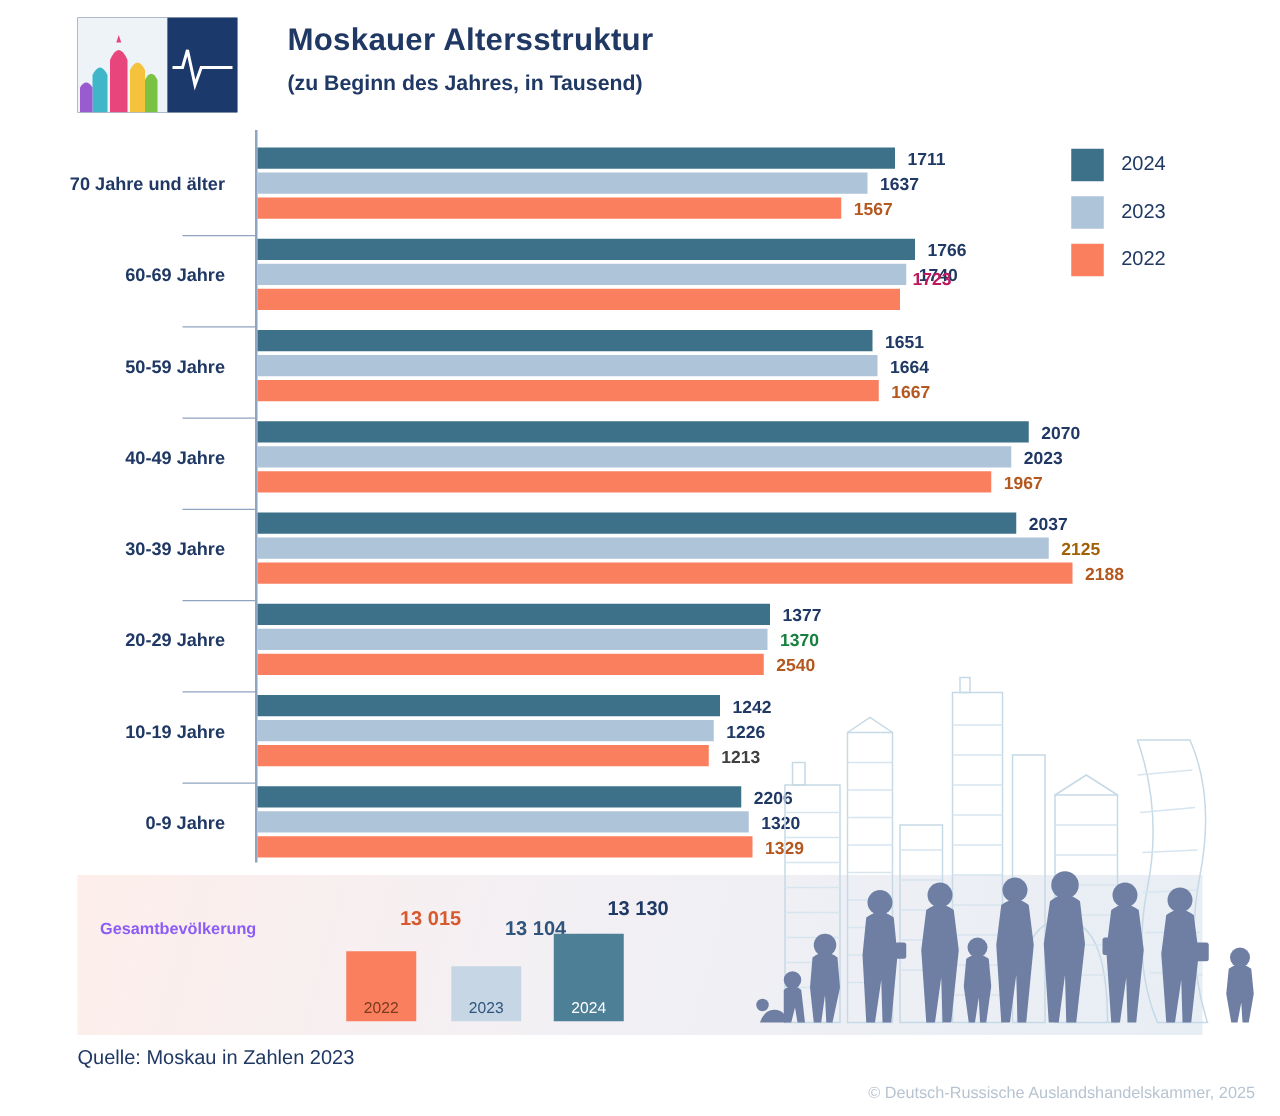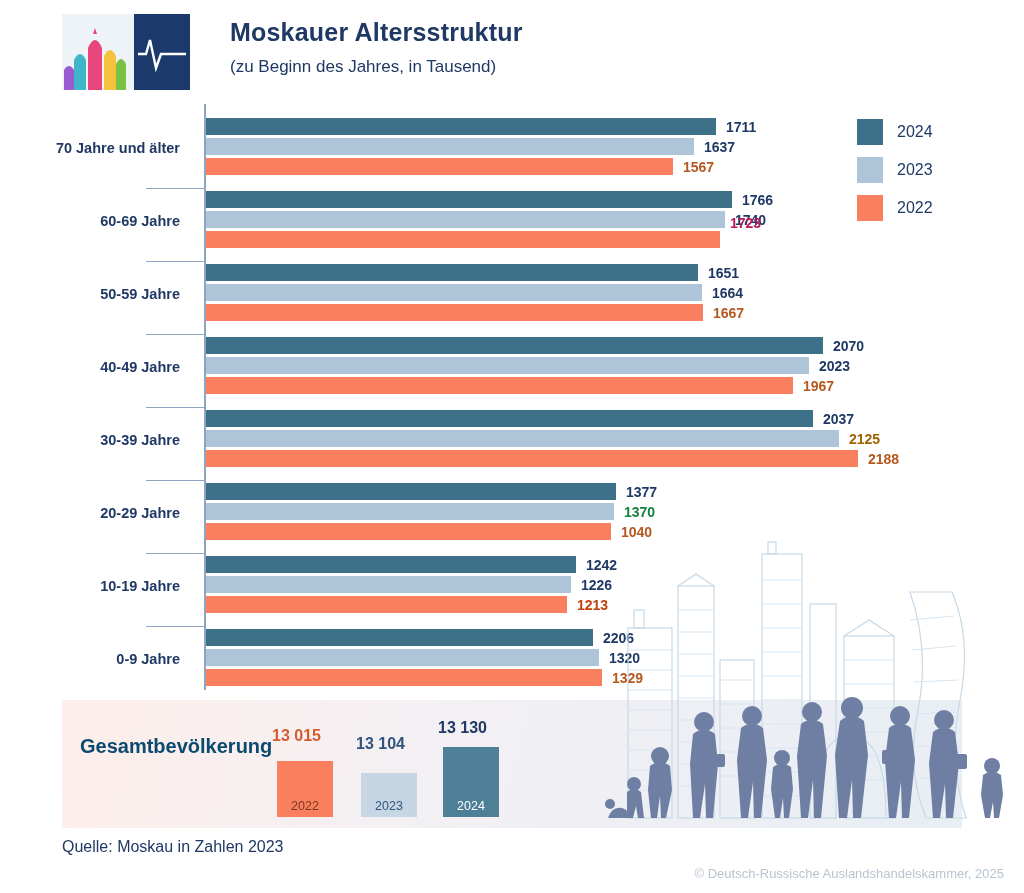--- a/index.html
+++ b/index.html
@@ -39,21 +39,21 @@
     font-size: 25px;
     font-weight: bold;
     color: #1f3864;
     letter-spacing: 0.2px;
     text-align: right;
   }
   .subtitle {
     position: absolute;
     left: 230px; top: 57px;
     font-size: 17px;
-    font-weight: normal;
+    font-weight: bold;
     color: #1f3864;
   }
 
   
   .legend {
     position: absolute;
     left: 857px; top: 113px;
     width: 160px;
   }
   .legend-row {
@@ -125,30 +125,31 @@
   
   .total-panel {
     position: absolute;
     left: 62px; top: 700px;
     width: 900px; height: 128px;
     background: linear-gradient(105deg, #fdeeea 0%, #f3f0f4 42%, #e7eef4 100%);
   }
   .total-label {
     position: absolute;
     left: 80px; top: 735px;
-    font-size: 20px;
-    font-weight: bold;
-    color: #0c4a6e;
+    font-size: 13px;
+    font-weight: bold;
+    color: #8b5cf6;
   }
   .total-item { position: absolute; }
   .total-value {
     position: absolute;
     font-size: 16px;
     font-weight: bold;
     white-space: nowrap;
+    margin-left: 48px;
   }
   .total-box {
     position: absolute;
     bottom: 0;
   }
   .total-box-year {
     position: absolute;
     bottom: 4px;
     width: 100%;
     text-align: center;
@@ -277,32 +278,32 @@
     <div class="tick" style="top:78px"></div>
   </div>
 
   <div class="group" style="top:371px">
     <div class="group-label">20-29 Jahre</div>
     <div class="bar" style="top:8px;width:410px;background:#3d7189"></div>
     <div class="bar-value" style="top:9px;left:626px;color:#1f3864">1377</div>
     <div class="bar" style="top:28px;width:408px;background:#aec4d9"></div>
     <div class="bar-value" style="top:29px;left:624px;color:#15803d">1370</div>
     <div class="bar" style="top:48px;width:405px;background:#fa7f5e"></div>
-    <div class="bar-value" style="top:49px;left:621px;color:#b4581f">1040</div>
+    <div class="bar-value" style="top:49px;left:621px;color:#b4581f">2540</div>
     <div class="tick" style="top:78px"></div>
   </div>
 
   <div class="group" style="top:444px">
     <div class="group-label">10-19 Jahre</div>
     <div class="bar" style="top:8px;width:370px;background:#3d7189"></div>
     <div class="bar-value" style="top:9px;left:586px;color:#1f3864">1242</div>
     <div class="bar" style="top:28px;width:365px;background:#aec4d9"></div>
     <div class="bar-value" style="top:29px;left:581px;color:#1f3864">1226</div>
     <div class="bar" style="top:48px;width:361px;background:#fa7f5e"></div>
-    <div class="bar-value" style="top:49px;left:577px;color:#c2410c">1213</div>
+    <div class="bar-value" style="top:49px;left:577px;color:#404040">1213</div>
     <div class="tick" style="top:78px"></div>
   </div>
 
   <div class="group" style="top:517px">
     <div class="group-label">0-9 Jahre</div>
     <div class="bar" style="top:8px;width:387px;background:#3d7189"></div>
     <div class="bar-value" style="top:9px;left:603px;color:#1f3864">2206</div>
     <div class="bar" style="top:28px;width:393px;background:#aec4d9"></div>
     <div class="bar-value" style="top:29px;left:609px;color:#1f3864">1320</div>
     <div class="bar" style="top:48px;width:396px;background:#fa7f5e"></div>

